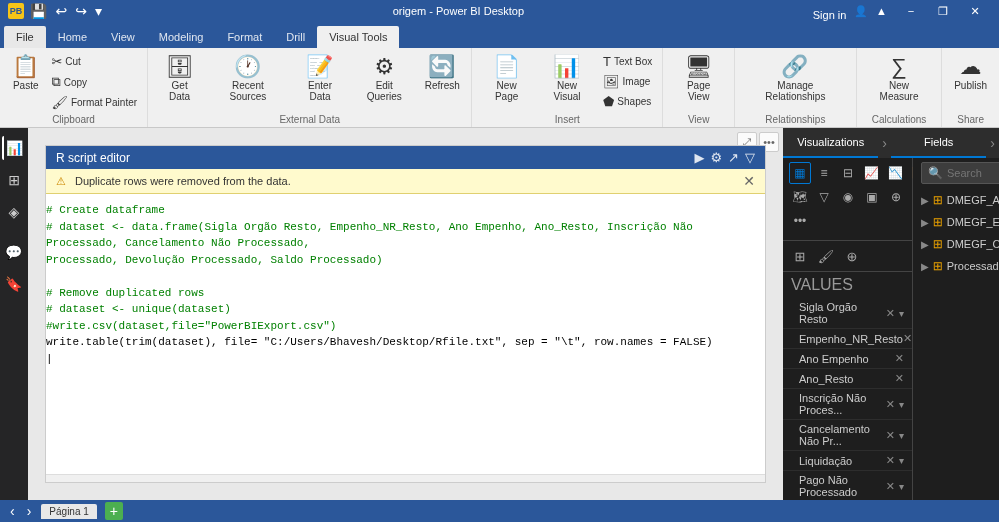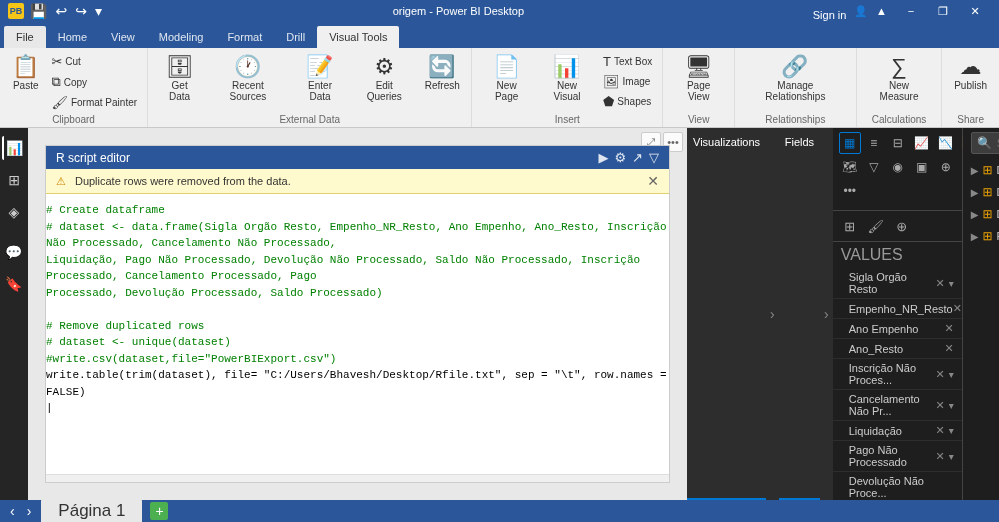--- a/index.html
+++ b/index.html
@@ -212,23 +212,24 @@
     .r-code .comment { color: #008000; }
     .r-code .code-text { color: #000; }
     .r-panel-footer {
       height: 8px;
       background: #f0f0f0;
       border-top: 1px solid #ddd;
     }
 
     
     .right-panel {
-      width: 312px;
+      width: 216px;
       background: #1e1e1e;
       display: flex;
+      flex-direction: column;
     }
     .right-panel-header {
       display: flex;
       background: #2d2d2d;
     }
     .right-panel-tab {
       flex: 1;
       padding: 8px 6px;
       font-size: 11px;
       color: #ccc;
@@ -337,22 +338,22 @@
     }
     .bottom-nav-btn {
       color: white;
       font-size: 14px;
       cursor: pointer;
       padding: 0 2px;
     }
     .page-tab {
       background: #e8e8e8;
       color: #333;
-      font-size: 17px;
-      padding: 2px 17px;
+      font-size: 10px;
+      padding: 2px 8px;
       border-radius: 2px 2px 0 0;
       cursor: pointer;
     }
     .add-page-btn {
       width: 18px; height: 18px;
       background: #4caf50;
       border-radius: 2px;
       display: flex; align-items: center; justify-content: center;
       color: white;
       font-size: 14px;
@@ -563,21 +564,20 @@
       <div class="r-warning">
         <div>
           <span class="r-warning-icon">⚠</span>
           <span>Duplicate rows were removed from the data.</span>
         </div>
         <span class="r-warning-close">✕</span>
       </div>
       <div class="r-code">
         <div class="comment"># Create dataframe</div>
         <div class="comment"># dataset &lt;- data.frame(Sigla Orgão Resto, Empenho_NR_Resto, Ano Empenho, Ano_Resto, Inscrição Não Processado, Cancelamento Não Processado,</div>
-        <div class="comment">Liquidação, Pago Não Processado, Devolução Não Processado, Saldo Não Processado, Inscrição Processado, Cancelamento Processado, Pago</div>
         <div class="comment">Processado, Devolução Processado, Saldo Processado)</div>
         <br>
         <div class="comment"># Remove duplicated rows</div>
         <div class="comment"># dataset &lt;- unique(dataset)</div>
         <div class="comment">#write.csv(dataset,file="PowerBIExport.csv")</div>
         <div class="code-text">write.table(trim(dataset), file= "C:/Users/Bhavesh/Desktop/Rfile.txt", sep = "\t", row.names = FALSE)</div>
         <div>|</div>
       </div>
       <div class="r-panel-footer"></div>
     </div>

